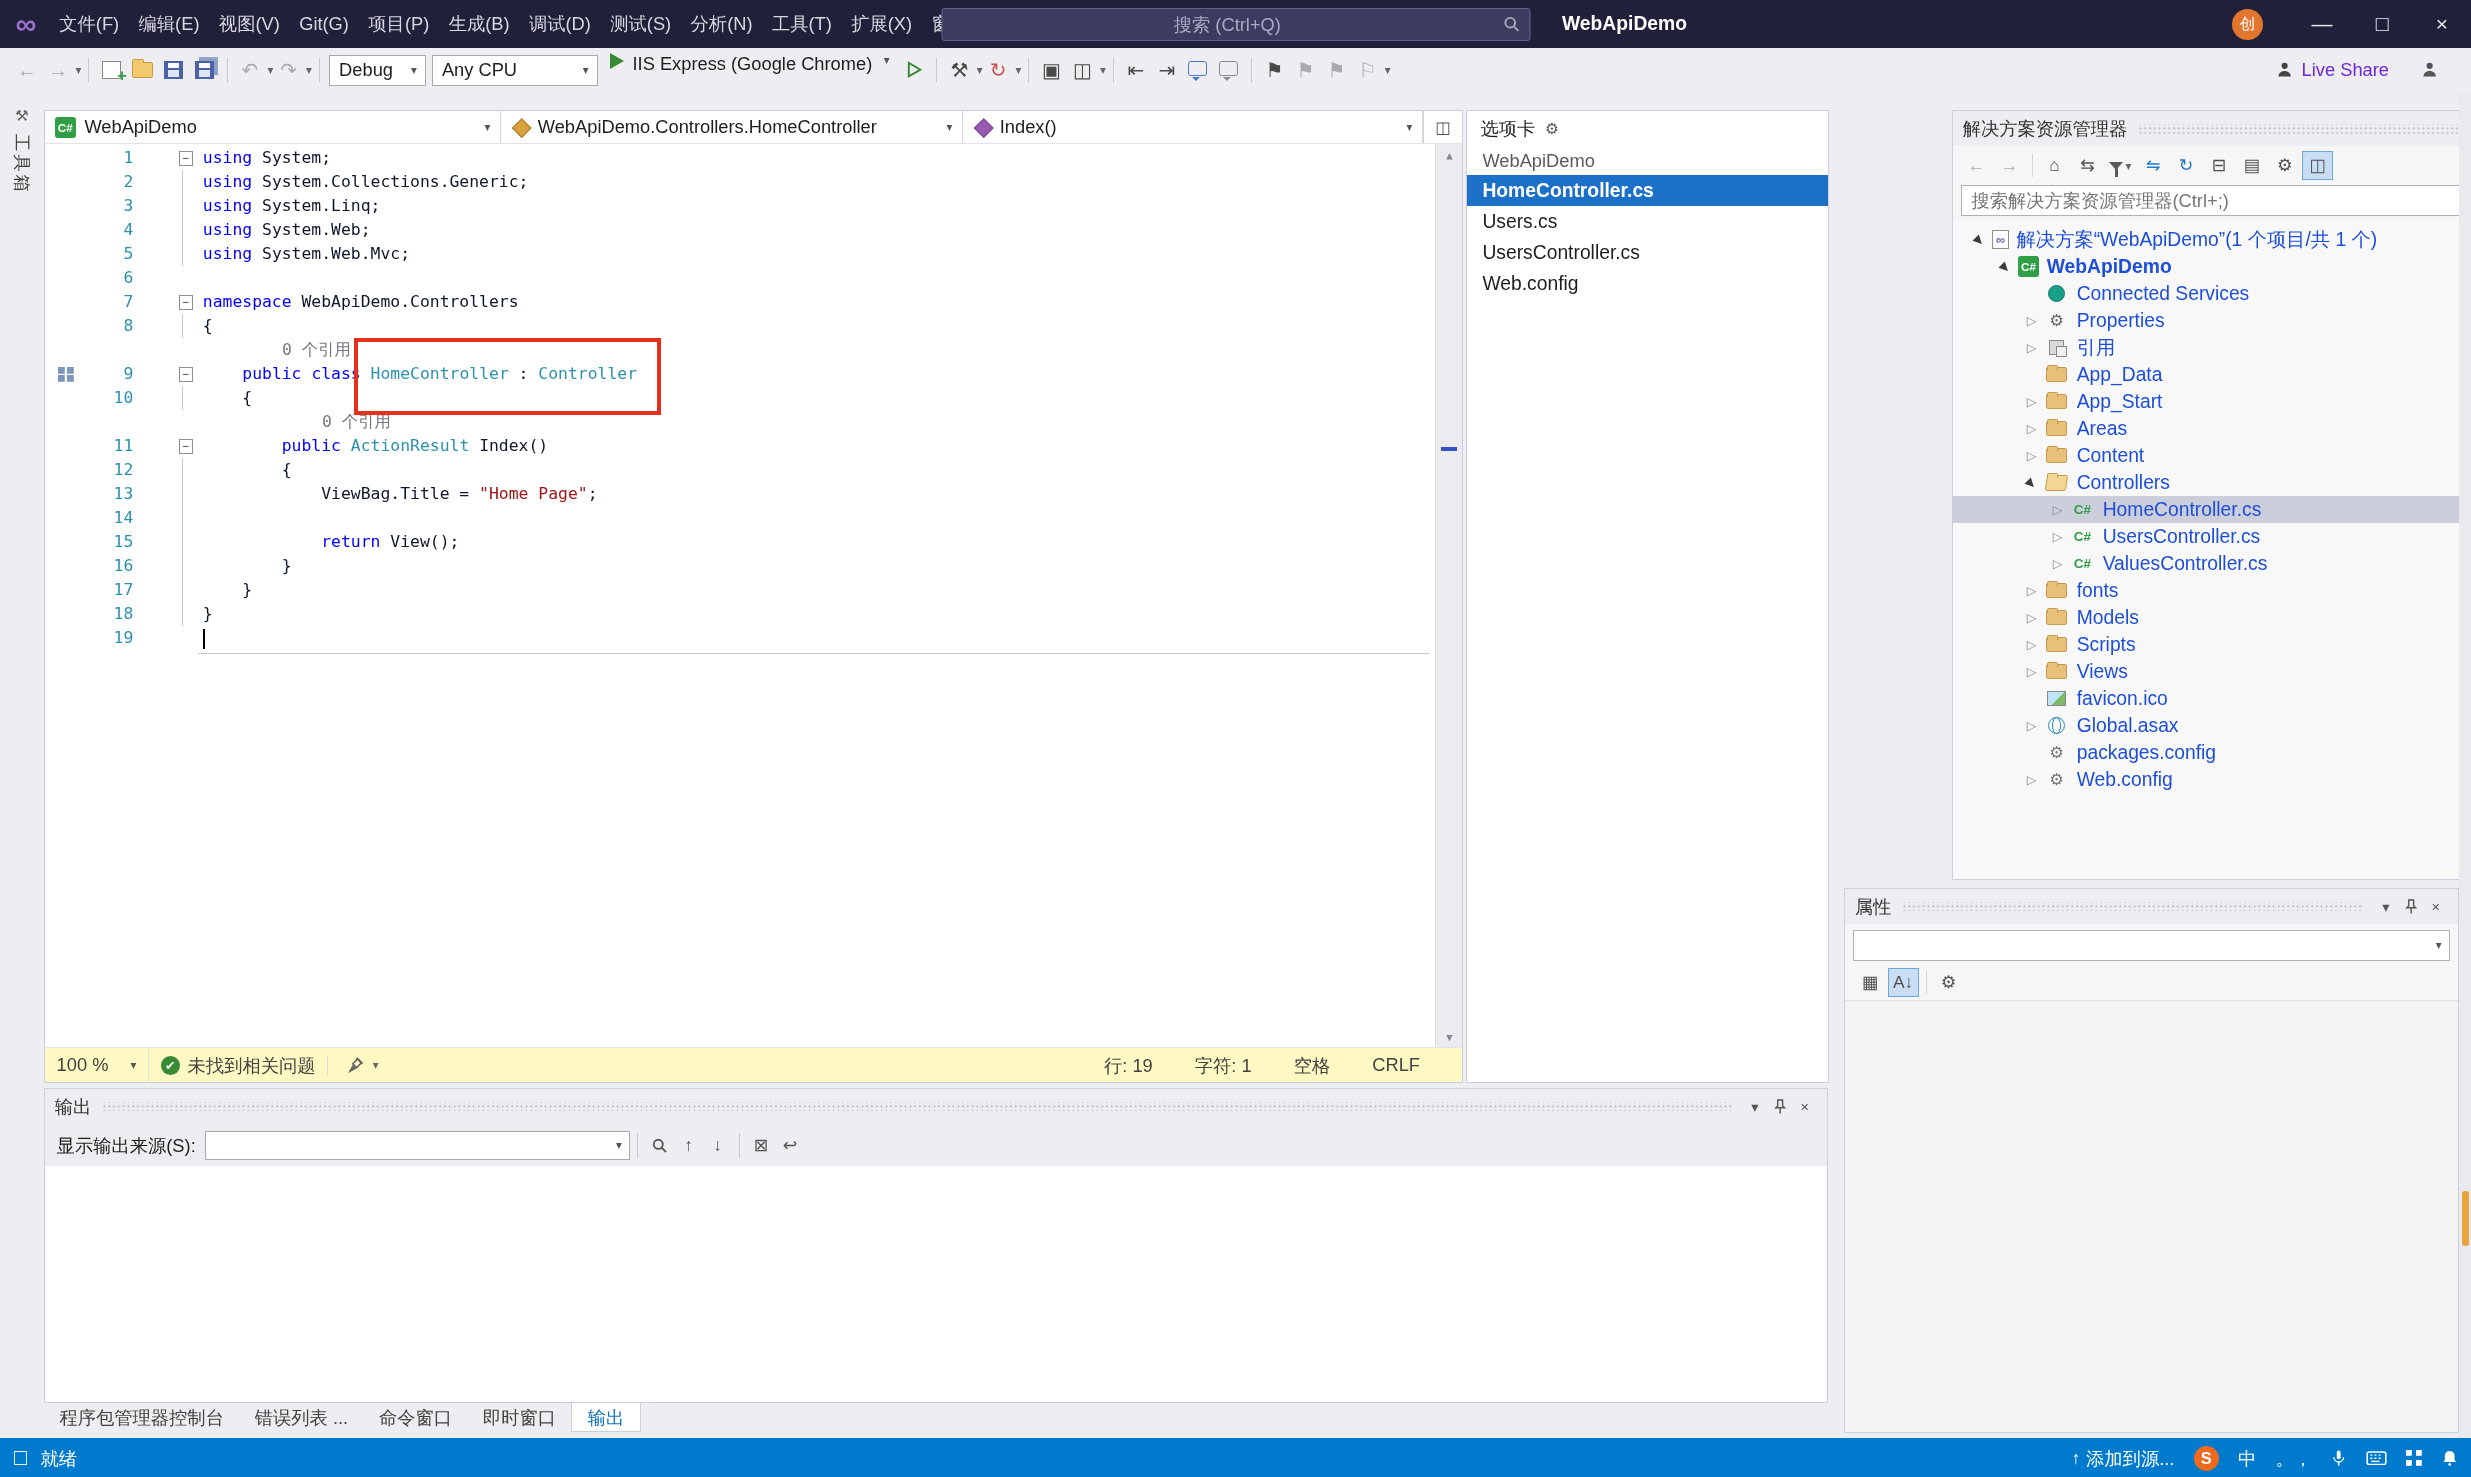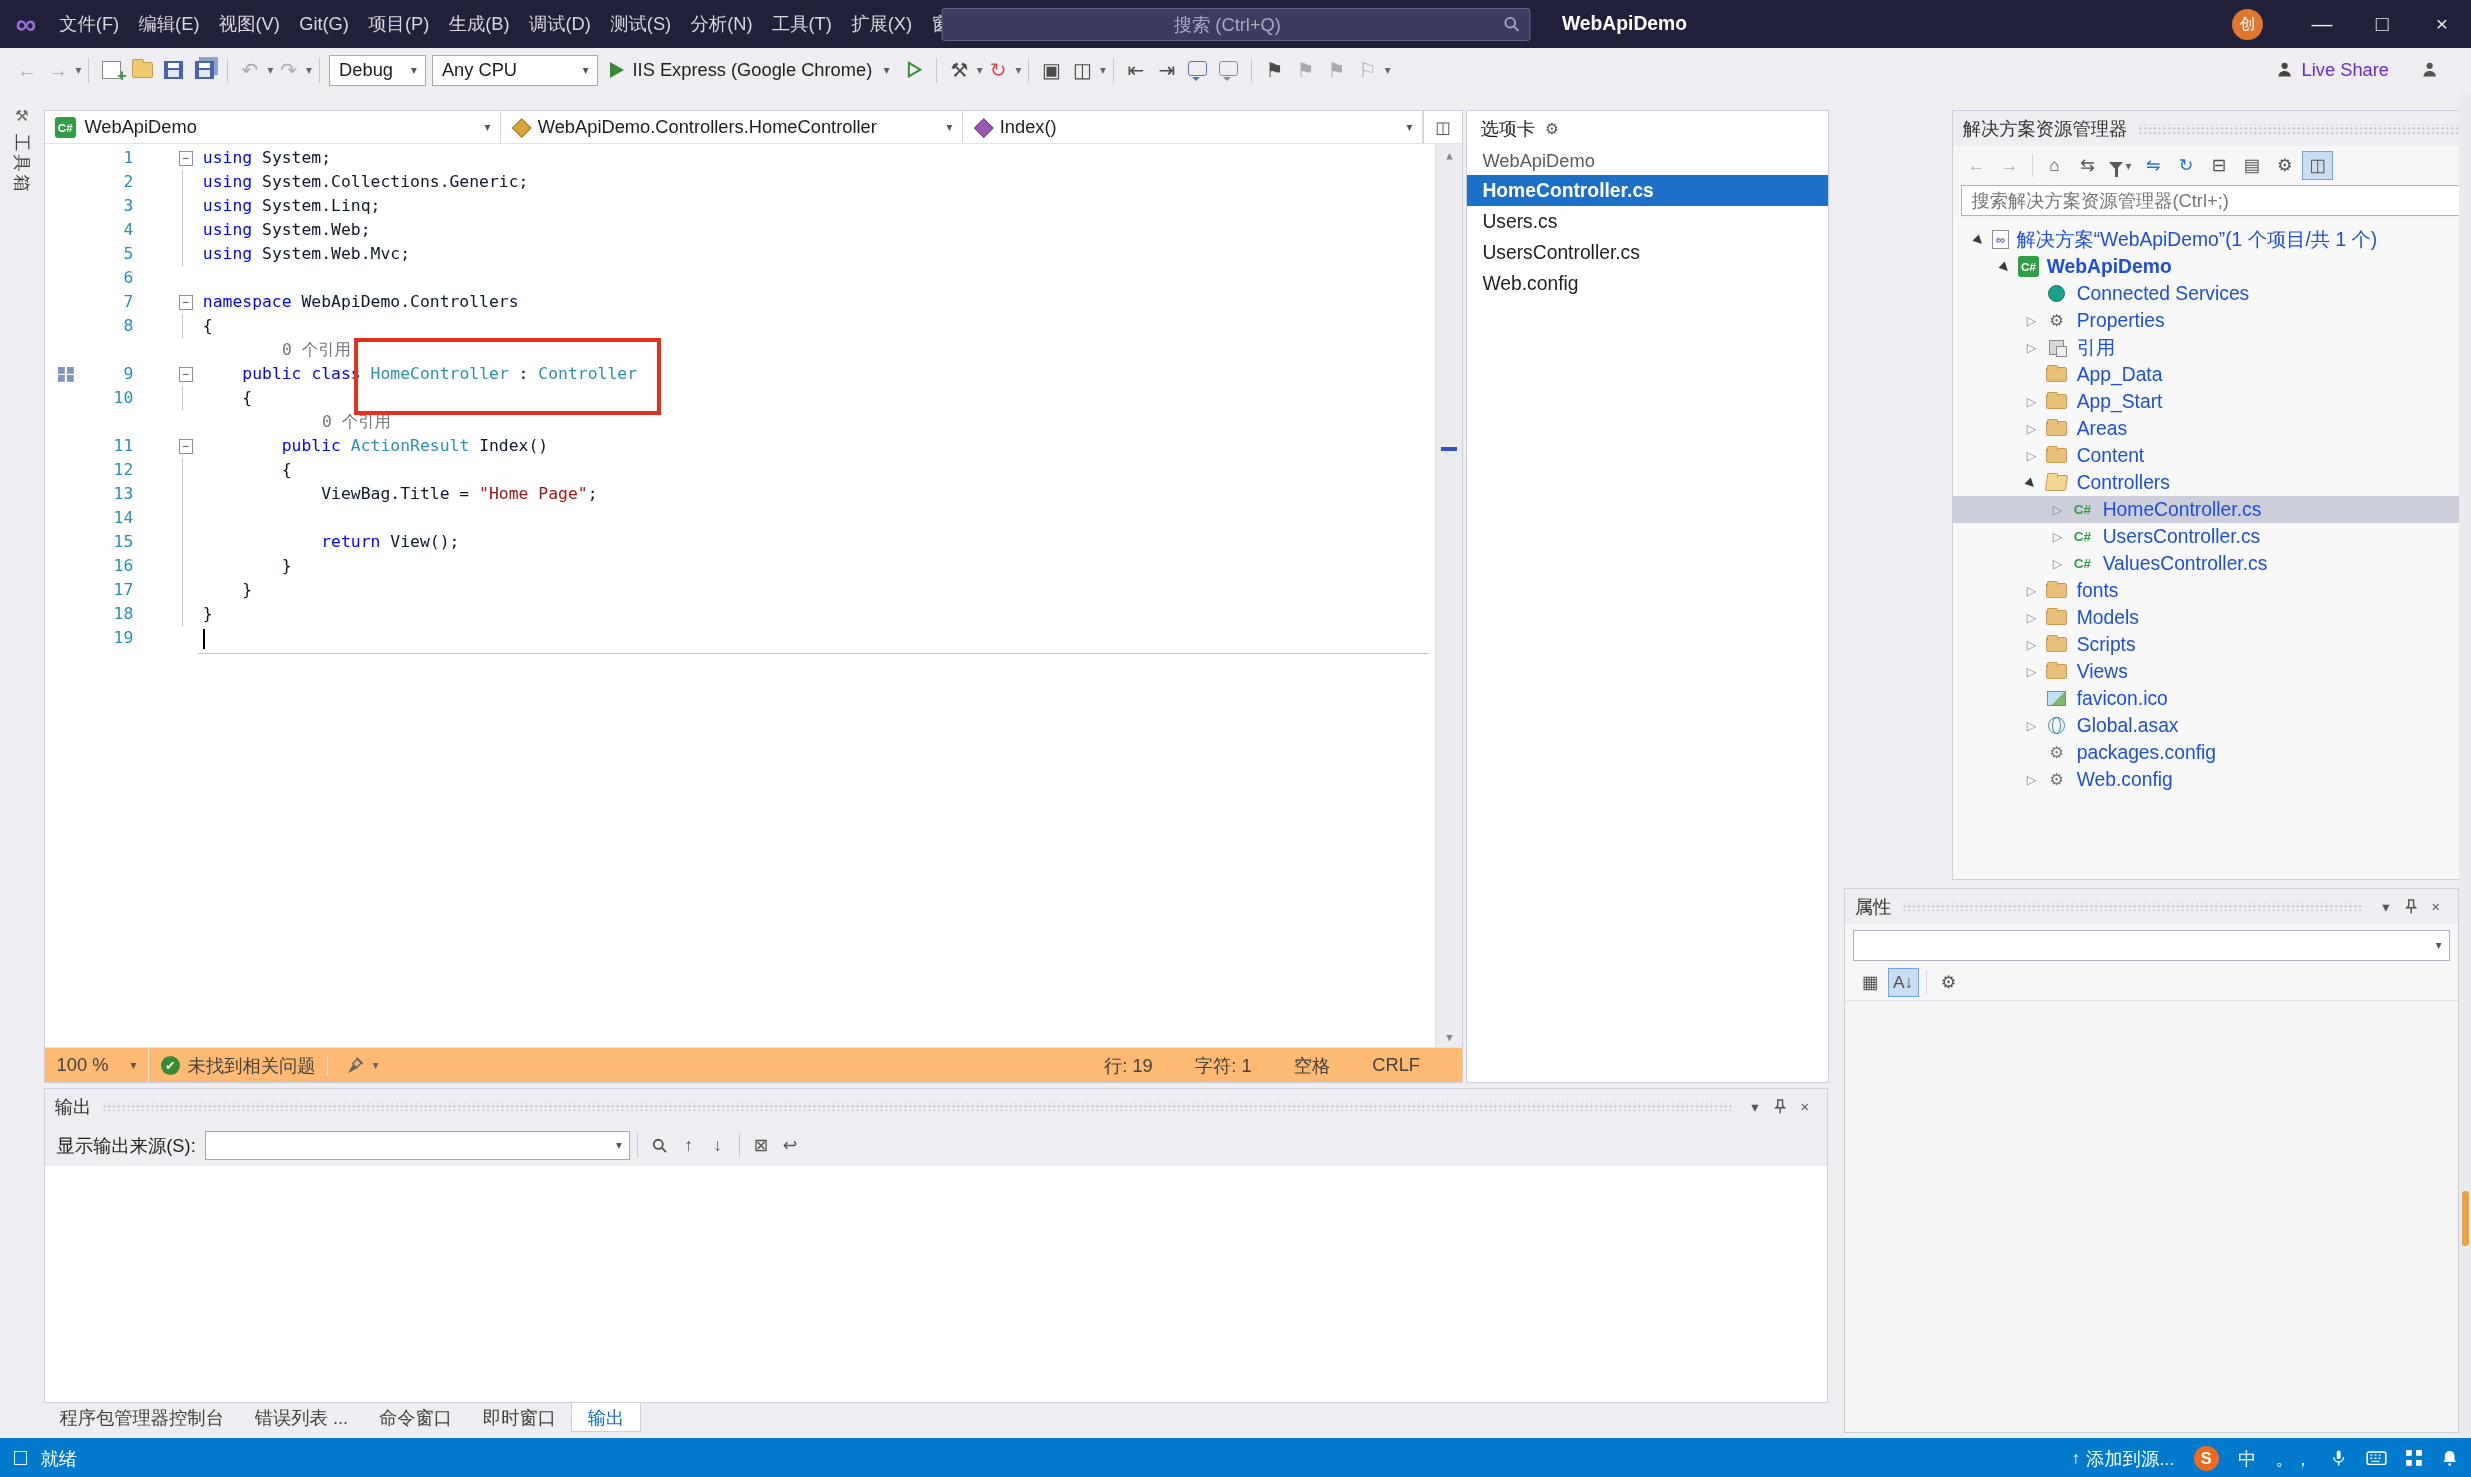--- a/index.html
+++ b/index.html
@@ -22,21 +22,21 @@
 
 
 #toolbar{position:absolute;left:0;top:48px;width:2472px;height:44px;background:#eeeef2;display:flex;align-items:center;padding:0 11.6px;font-size:18.3px;color:#444}
 .ti{height:35px;min-width:31px;display:flex;align-items:center;justify-content:center;font-size:20px;color:#4a4a4a;padding:0 2.9px}
 .ti.dis{color:#a9a9b0}
 .ti.red{color:#c75050}
 .mini{font-size:11.6px;color:#666;margin-left:1.9px}
 .sep{width:1px;height:25px;background:#c8c8d4;margin:0 6.8px}
 .combo{height:31px;background:#fff;border:1px solid #a8a8ad;display:flex;align-items:center;padding:0 8.7px;font-size:18.3px;color:#1e1e1e;margin:0 2.9px}
 .combo .chev,.chev{font-size:11.6px;color:#555;margin-left:11.6px}
-.start-btn{display:flex;align-items:center;height:35px;padding:0 8.7px;color:#1e1e1e;white-space:nowrap}
+.start-btn{display:flex;height:35px;padding:0 8.7px;color:#1e1e1e;white-space:nowrap}
 .play-tri{width:0;height:0;border-left:14.5px solid #388a34;border-top:8.7px solid transparent;border-bottom:8.7px solid transparent;margin-right:8.7px}
 .i-folder{width:21px;height:15.4px;background:#f3c96d;border:1px solid #c49a45;border-radius:1.9px;position:relative}
 .i-folder::after{content:"";position:absolute;top:-4.8px;left:-1px;width:9.7px;height:3.9px;background:#f3c96d;border:1px solid #c49a45;border-bottom:none;border-radius:1.9px 1.9px 0 0}
 .i-save{width:18.3px;height:18.3px;background:#4a62a8;position:relative}
 .i-save::before{content:"";position:absolute;top:1.9px;left:3.9px;width:10.6px;height:4.8px;background:#fff}
 .i-save::after{content:"";position:absolute;bottom:1.9px;left:3.9px;width:10.6px;height:7.7px;background:#dfe6f5}
 .i-save2{box-shadow:3.9px -3.9px 0 0 #8fa0c8}
 .i-newproj{width:19.3px;height:17.4px;border:1.9px solid #888;background:#fff;position:relative}
 .i-newproj::after{content:"+";position:absolute;right:-6.8px;bottom:-7.7px;color:#2f9e44;font-size:16.4px;font-weight:bold}
 .i-bubble{width:19.3px;height:14.5px;border:1.9px solid #4a78c4;border-radius:2.9px;position:relative;margin-top:-2.9px}
@@ -84,21 +84,21 @@
 .ctext{padding-left:5.8px;font-size:16.4px;color:#1a1a1a}
 .tk-k{color:#0000ff}.tk-t{color:#2b91af}.tk-s{color:#a31515}.tk-p{color:#0f172a}
 .lensrow .lens{font-size:16.4px;color:#767680}
 .caret{display:inline-block;width:1.9px;height:20px;background:#000;vertical-align:middle}
 #red-box{position:absolute;left:309px;top:194px;width:307px;height:77px;border:4.8px solid #e5301e}
 #caret-rule{position:absolute;left:153px;right:33px;top:509px;border-top:1px solid #c9c9c9}
 #vscroll{position:absolute;right:0;top:0;bottom:0;width:27px;background:#ecebf0;border-left:1px solid #dcdce4}
 #vscroll .sar{position:absolute;left:0;width:27px;height:21px;display:flex;align-items:center;justify-content:center;font-size:10.6px;color:#868699}
 #vscroll .marker{position:absolute;top:303px;left:4.8px;width:16.4px;height:3.9px;background:#3451c4}
 
-#editor-status{height:35px;border-top:1px solid #e2e2e6;background:#fdba74;display:flex;align-items:center;font-size:18.3px;color:#424242}
+#editor-status{height:35px;border-top:1px solid #e2e2e6;background:#fef9c3;display:flex;align-items:center;font-size:18.3px;color:#424242}
 .zoom{width:104px;display:flex;align-items:center;padding:0 11.6px;border-right:1px solid #e2e2e6;height:100%}
 .okball{width:19.3px;height:19.3px;border-radius:50%;background:#388a34;color:#fff;font-size:12.6px;display:flex;align-items:center;justify-content:center;margin:0 7.7px 0 11.6px}
 .es-right{margin-left:auto;display:flex;align-items:center}
 .es-right span{margin-right:42px}
 .vsep{width:1px;height:21px;background:#dcdce0;margin:0 11.6px}
 
 
 #tabs-panel{position:absolute;left:1466px;top:17.4px;width:363px;height:973px;background:#fff;border:1px solid #cccedb}
 #tabs-panel .tp-head{height:35px;display:flex;align-items:center;padding:0 13.5px;font-size:18.3px;color:#1e1e1e;background:#fff}
 #tabs-panel .tp-head .gear{margin-left:9.7px;color:#555;font-size:15.4px}

